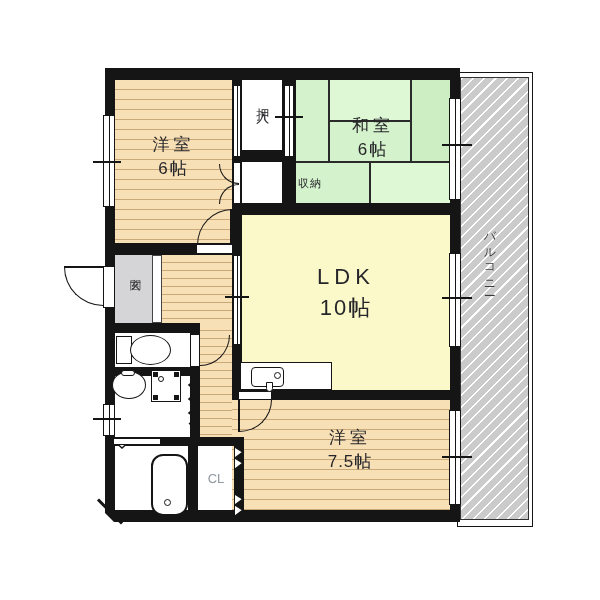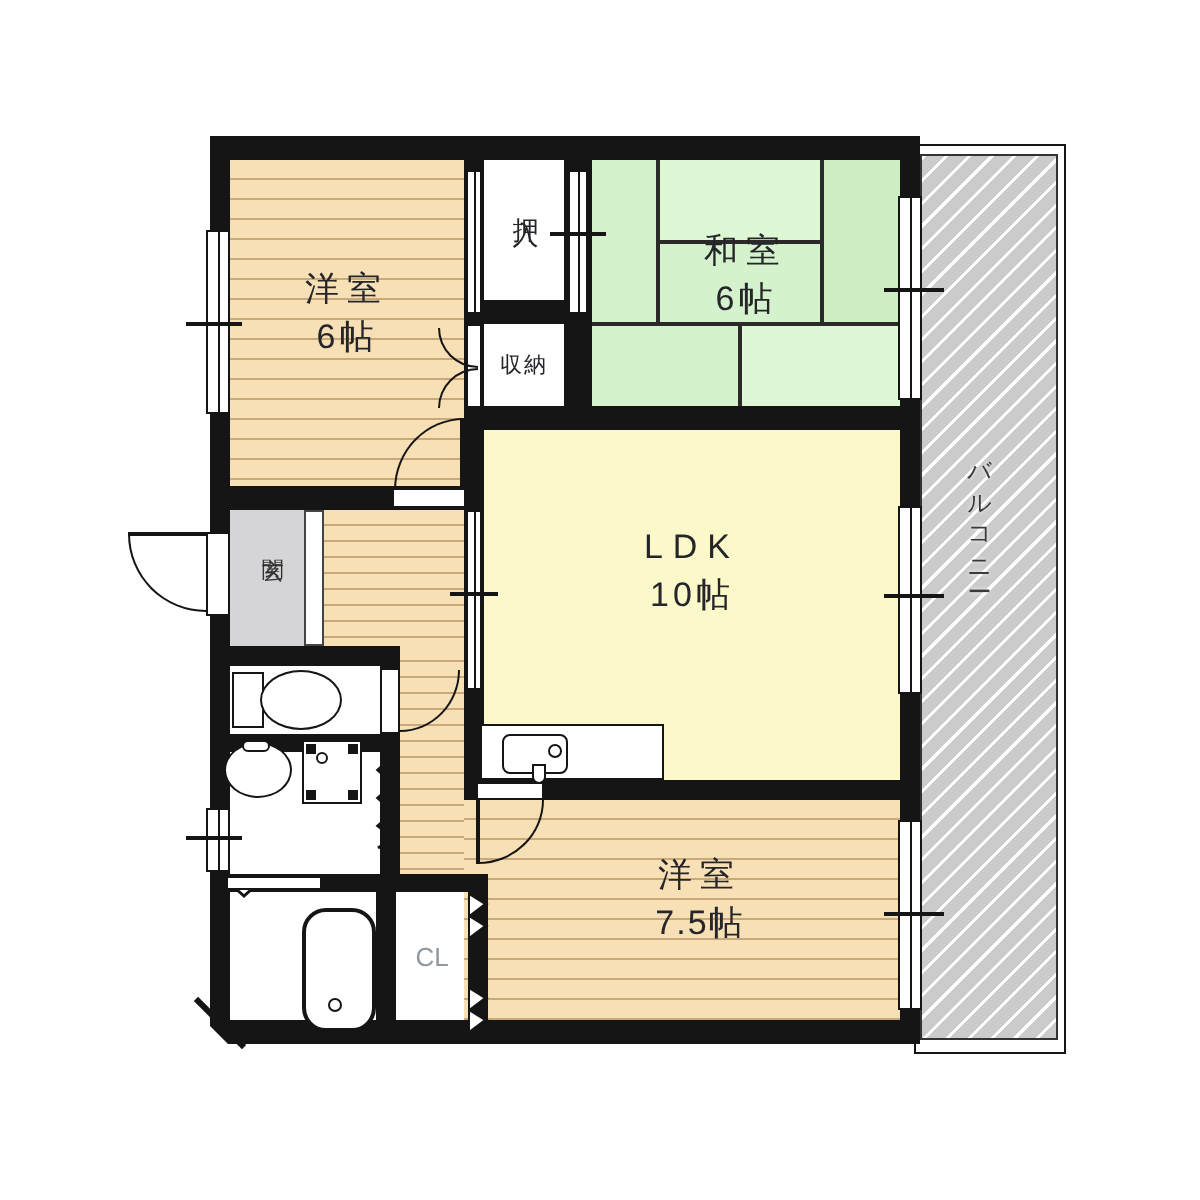--- a/index.html
+++ b/index.html
@@ -175,28 +175,28 @@
   <div class="abs" style="left:90px;top:498px;width:36px;height:36px;background:#fff;clip-path:polygon(0 0,100% 100%,0 100%);"></div>
   <div class="abs" style="left:93px;top:510px;width:34px;height:3px;background:#151515;transform:rotate(45deg);"></div>
 
   <div class="lbl" style="left:115px;top:133px;width:117px;font-size:17px;letter-spacing:4px;">
     <span>洋室</span><br>
     <span style="letter-spacing:2px;">6帖</span></div>
 
   <div class="lbl vtxt" style="left:253px;top:98px;font-size:13px;letter-spacing:2px;">
     <span>押入</span></div>
 
-  <div class="lbl" style="left:242px;top:176px;width:40px;font-size:11px;letter-spacing:1px;">
+  <div class="lbl" style="left:242px;top:176px;width:40px;font-size:11px;letter-spacing:1px;padding-left:48px;">
     <span>収納</span></div>
 
   <div class="lbl" style="left:296px;top:114px;width:154px;font-size:17px;letter-spacing:4px;">
     <span>和室</span><br>
     <span style="letter-spacing:2px;">6帖</span></div>
 
-  <div class="lbl" style="left:242px;top:262px;width:208px;font-size:17px;letter-spacing:5px;">
+  <div class="lbl" style="left:242px;top:262px;width:208px;font-size:22px;letter-spacing:5px;">
     <span>LDK</span><br>
     <span style="letter-spacing:2px;">10帖</span></div>
 
   <div class="lbl vtxt" style="left:127px;top:270px;font-size:11px;letter-spacing:1px;color:#333;">
     <span>玄関</span></div>
 
   <div class="lbl" style="left:250px;top:426px;width:200px;font-size:17px;letter-spacing:4px;">
     <span>洋室</span><br>
     <span style="letter-spacing:1px;">7.5帖</span></div>
 

